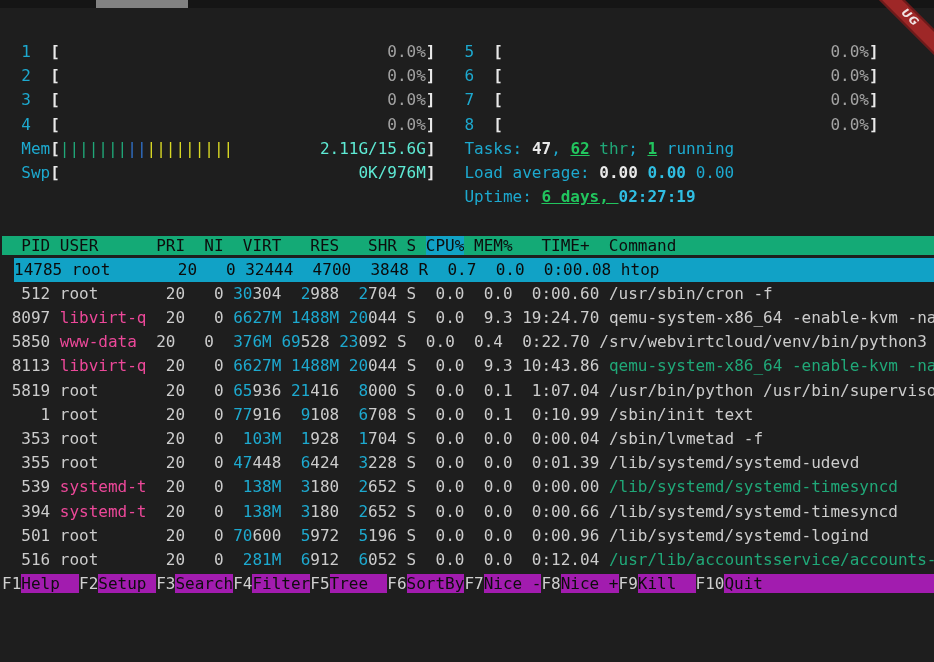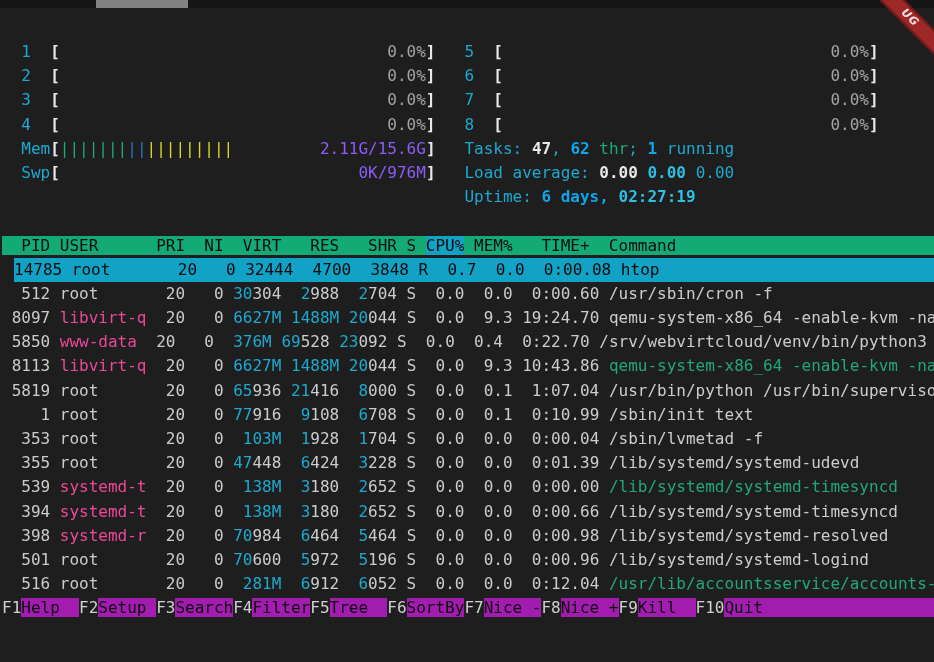--- a/index.html
+++ b/index.html
@@ -10,25 +10,25 @@
   .ribbon{position:absolute;top:9px;right:-24px;width:96px;height:14px;line-height:14px;
           transform:rotate(45deg);background:#9e2727;border-top:2px solid #6e1a1a;border-bottom:2px solid #6e1a1a;
           color:#f0e4e4;font:bold italic 11px "DejaVu Sans","Liberation Sans",sans-serif;text-align:center;letter-spacing:1px;}
   .term{position:absolute;left:0;top:0;width:100%;height:100%;box-sizing:border-box;
         padding:40px 0 0 2px;font-size:16px;line-height:24.2px;}
   .line{white-space:pre;height:24.2px;}
   .w  {color:#cccccc;}
   .wb {color:#e9e9e9;font-weight:bold;}
   .cy {color:#1da9cf;}
   .cyb{color:#30bee2;font-weight:bold;}
-  .gb {color:#0ea5e9;font-weight:bold;}
+  .gb {color:#22c55e;font-weight:bold;text-decoration:underline;}
   .grn{color:#20a878;}
   .dim{color:#ec4899;}
   .red{color:#c94444;}
-  .gry{color:#8b5cf6;}
+  .gry{color:#5eead4;}
   .mtr{color:#a3a3a3;}
   .ylw{color:#d8d825;}
   .blu{color:#3070c8;}
   .blk{color:#0b0b0b;}
   .bg-sel{background:#11a2c6;margin-left:12px;}
   .hgrn{background:#14aa76;color:#0d0d0d;}
   .hcy {background:#11a2c6;color:#0d0d0d;}
   .fnk {color:#d0d0d0;}
   .fnl {background:#a21caf;color:#0d0d0d;}
 </style>
@@ -53,21 +53,20 @@
       <div class="line"><span class="w">  512 root       20   0 </span><span class="cy">30</span><span class="w">304  </span><span class="cy">2</span><span class="w">988  </span><span class="cy">2</span><span class="w">704 S  0.0  0.0  0:00.60 /usr/sbin/cron -f</span></div>
       <div class="line"><span class="w"> 8097 </span><span class="dim">libvirt-q</span><span class="w">  20   0 </span><span class="cy">6627M</span><span class="w"> </span><span class="cy">1488M</span><span class="w"> </span><span class="cy">20</span><span class="w">044 S  0.0  9.3 19:24.70 qemu-system-x86_64 -enable-kvm -na</span></div>
       <div class="line"><span class="w"> 5850 </span><span class="dim">www-data </span><span class="w"> 20   0  </span><span class="cy">376M</span><span class="w"> </span><span class="cy">69</span><span class="w">528 </span><span class="cy">23</span><span class="w">092 S  0.0  0.4  0:22.70 /srv/webvirtcloud/venv/bin/python3</span></div>
       <div class="line"><span class="w"> 8113 </span><span class="dim">libvirt-q</span><span class="w">  20   0 </span><span class="cy">6627M</span><span class="w"> </span><span class="cy">1488M</span><span class="w"> </span><span class="cy">20</span><span class="w">044 S  0.0  9.3 10:43.86 </span><span class="grn">qemu-system-x86_64 -enable-kvm -na</span></div>
       <div class="line"><span class="w"> 5819 root       20   0 </span><span class="cy">65</span><span class="w">936 </span><span class="cy">21</span><span class="w">416  </span><span class="cy">8</span><span class="w">000 S  0.0  0.1  1:07.04 /usr/bin/python /usr/bin/superviso</span></div>
       <div class="line"><span class="w">    1 root       20   0 </span><span class="cy">77</span><span class="w">916  </span><span class="cy">9</span><span class="w">108  </span><span class="cy">6</span><span class="w">708 S  0.0  0.1  0:10.99 /sbin/init text</span></div>
       <div class="line"><span class="w">  353 root       20   0  </span><span class="cy">103M</span><span class="w">  </span><span class="cy">1</span><span class="w">928  </span><span class="cy">1</span><span class="w">704 S  0.0  0.0  0:00.04 /sbin/lvmetad -f</span></div>
       <div class="line"><span class="w">  355 root       20   0 </span><span class="cy">47</span><span class="w">448  </span><span class="cy">6</span><span class="w">424  </span><span class="cy">3</span><span class="w">228 S  0.0  0.0  0:01.39 /lib/systemd/systemd-udevd</span></div>
       <div class="line"><span class="w">  539 </span><span class="dim">systemd-t</span><span class="w">  20   0  </span><span class="cy">138M</span><span class="w">  </span><span class="cy">3</span><span class="w">180  </span><span class="cy">2</span><span class="w">652 S  0.0  0.0  0:00.00 </span><span class="grn">/lib/systemd/systemd-timesyncd</span></div>
       <div class="line"><span class="w">  394 </span><span class="dim">systemd-t</span><span class="w">  20   0  </span><span class="cy">138M</span><span class="w">  </span><span class="cy">3</span><span class="w">180  </span><span class="cy">2</span><span class="w">652 S  0.0  0.0  0:00.66 /lib/systemd/systemd-timesyncd</span></div>
-      <div class="line"><span class="w">  398 </span><span class="dim">systemd-r</span><span class="w">  20   0 </span><span class="cy">70</span><span class="w">984  </span><span class="cy">6</span><span class="w">464  </span><span class="cy">5</span><span class="w">464 S  0.0  0.0  0:00.98 /lib/systemd/systemd-resolved</span></div>
       <div class="line"><span class="w">  501 root       20   0 </span><span class="cy">70</span><span class="w">600  </span><span class="cy">5</span><span class="w">972  </span><span class="cy">5</span><span class="w">196 S  0.0  0.0  0:00.96 /lib/systemd/systemd-logind</span></div>
       <div class="line"><span class="w">  516 root       20   0  </span><span class="cy">281M</span><span class="w">  </span><span class="cy">6</span><span class="w">912  </span><span class="cy">6</span><span class="w">052 S  0.0  0.0  0:12.04 </span><span class="grn">/usr/lib/accountsservice/accounts-</span></div>
       <div class="line"><span class="fnk">F1</span><span class="fnl">Help  </span><span class="fnk">F2</span><span class="fnl">Setup </span><span class="fnk">F3</span><span class="fnl">Search</span><span class="fnk">F4</span><span class="fnl">Filter</span><span class="fnk">F5</span><span class="fnl">Tree  </span><span class="fnk">F6</span><span class="fnl">SortBy</span><span class="fnk">F7</span><span class="fnl">Nice -</span><span class="fnk">F8</span><span class="fnl">Nice +</span><span class="fnk">F9</span><span class="fnl">Kill  </span><span class="fnk">F10</span><span class="fnl">Quit                  </span></div>
     </div>
   <div class="ribbon">
     <span>UG</span>
   </div>
 </div>
 
 </body></html>

